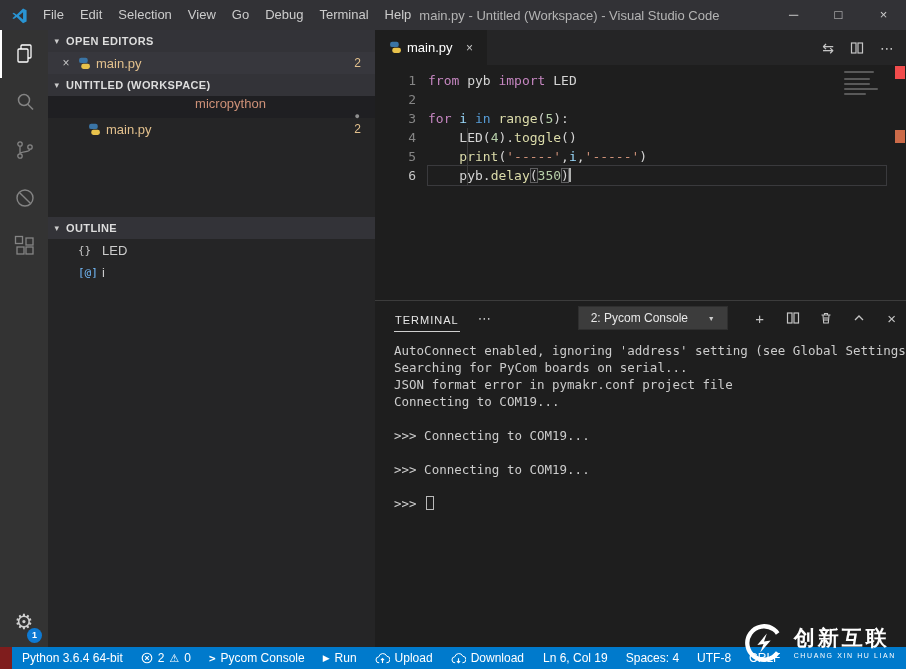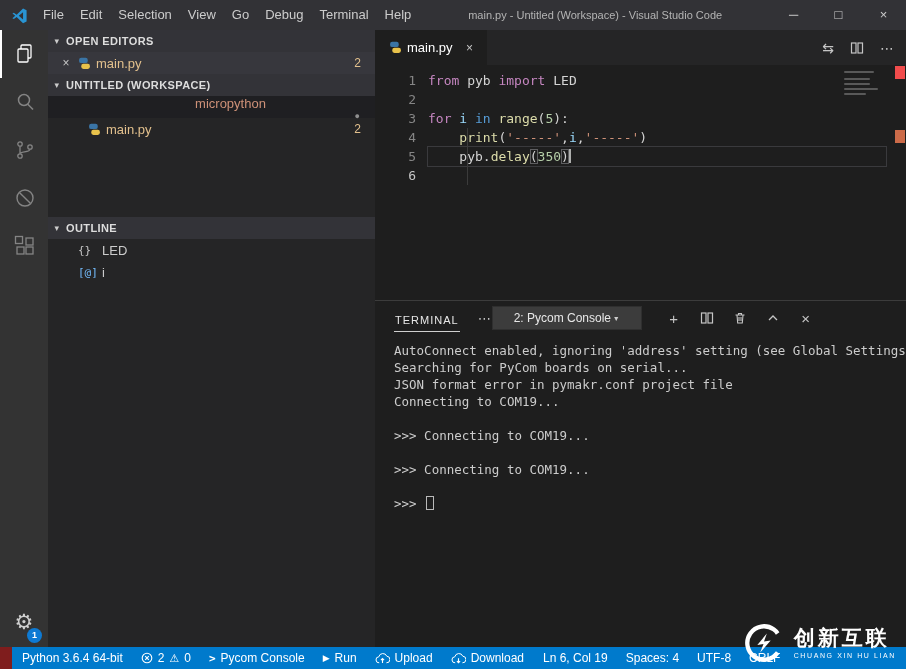--- a/index.html
+++ b/index.html
@@ -5,21 +5,21 @@
   * { margin:0; padding:0; box-sizing:border-box; }
   html,body { width:906px; height:669px; }
   body { font-family:"Liberation Sans","DejaVu Sans",sans-serif; background:#1e1e1e; overflow:hidden; }
   .window { position:relative; width:906px; height:669px; background:#7f1d1d; overflow:hidden; }
 
   
   .titlebar { position:absolute; top:0; left:0; right:0; height:30px; background:#323236; display:flex; align-items:center; color:#cccccc; z-index:10; }
   .vs-logo { width:17px; height:17px; margin:0 7px 0 11px; display:inline-flex; flex:none; }
   .menubar { display:flex; height:30px; flex:none; }
   .menu-item { padding:0 8px; line-height:30px; font-size:13px; color:#cccccc; }
-  .window-title { flex:1; text-align:center; font-size:11px; color:#b4b4b4; white-space:nowrap; overflow:hidden; }
+  .window-title { flex:1; font-size:13px; color:#b4b4b4; white-space:nowrap; overflow:hidden; }
   .window-controls { display:flex; height:30px; flex:none; }
   .wc { width:45px; text-align:center; line-height:30px; font-size:13px; color:#cccccc; }
 
   
   .main { position:absolute; top:30px; left:0; right:0; bottom:22px; display:flex; }
 
   
   .activitybar { width:48px; background:#333333; position:relative; flex:none; }
   .ab-item { height:48px; display:flex; align-items:center; justify-content:center; color:#848484; border-left:2px solid transparent; }
   .ab-item.active { color:#ffffff; border-left-color:#ffffff; }
@@ -73,21 +73,21 @@
   .b1{width:30px} .b2{width:26px; margin-top:5px} .b3{width:26px} .b4{width:34px} .b5{width:22px}
   .ov-marker{ position:absolute; width:10px; height:13px; right:1px; }
   .ov1{ top:1px; background:#f14c4c; }
   .ov2{ top:65px; background:#cc6b49; }
 
   
   .terminal { flex:1; border-top:1px solid #3c3c3c; display:flex; flex-direction:column; min-height:0; }
   .term-header { height:34px; display:flex; align-items:center; padding:0 12px 0 19px; flex:none; }
   .panel-tab { font-size:11px; letter-spacing:1px; color:#e7e7e7; border-bottom:1px solid #cfcfcf; padding:9px 1px 5px; }
   .term-more { margin-left:18px; color:#c5c5c5; font-size:13px; letter-spacing:1px; }
-  .term-select { width:150px; height:24px; background:#3c3c3c; border:1px solid #2f2f2f; color:#e8e8e8; font-size:12px; display:flex; align-items:center; justify-content:space-between; padding:0 21px; flex:none; }
+  .term-select { margin-left:86px; width:150px; height:24px; background:#3c3c3c; border:1px solid #2f2f2f; color:#e8e8e8; font-size:12px; display:flex; align-items:center; justify-content:space-between; padding:0 12px; flex:none; }
   .ts-arrow { font-size:7px; color:#cccccc; }
   .term-icons { margin-left:24px; display:flex; align-items:center; gap:17px; color:#c5c5c5; }
   .ti { display:inline-flex; align-items:center; justify-content:center; width:16px; height:16px; font-size:15px; }
   .term-body { padding:7px 0 0 19px; font-family:"DejaVu Sans Mono",monospace; }
   .term-line { height:17px; line-height:17px; font-size:12.5px; color:#cccccc; white-space:pre; }
   .term-cursor { display:inline-block; width:8px; height:14px; border:1px solid #b9b9b9; vertical-align:-2px; margin-left:2px; }
 
   
   .statusbar { position:absolute; left:12px; right:0; bottom:0; height:22px; background:#007acc; display:flex; align-items:center; color:#ffffff; font-size:12px; z-index:5; }
   .sb-item { display:flex; align-items:center; gap:5px; padding:0 9px; height:22px; white-space:nowrap; }
@@ -261,20 +261,21 @@
           <div class="lnum">3</div>
           <div class="lnum">4</div>
           <div class="lnum">5</div>
           <div class="lnum current">6</div>
         </div>
 
         <div class="code-content">
           <div class="code-line"><span class="kw">from</span><span class="pl"> pyb </span><span class="kw">import</span><span class="pl"> LED</span></div>
           <div class="code-line"></div>
           <div class="code-line"><span class="kw">for</span><span class="pl"> </span><span class="vr">i</span><span class="pl"> </span><span class="kw2">in</span><span class="pl"> </span><span class="fn">range</span><span class="pl">(</span><span class="nm">5</span><span class="pl">):</span></div>
+          <div class="code-line"><span class="pl">    </span><span class="pl">LED</span><span class="pl">(</span><span class="nm">4</span><span class="pl">).</span><span class="fn">toggle</span><span class="pl">()</span></div>
           <div class="code-line"><span class="pl">    </span><span class="fn">print</span><span class="pl">(</span><span class="st">'-----'</span><span class="pl">,</span><span class="vr">i</span><span class="pl">,</span><span class="st">'-----'</span><span class="pl">)</span></div>
           <div class="code-line current"><span class="pl">    </span><span class="pl">pyb</span><span class="pl">.</span><span class="fn">delay</span><span class="pl bm">(</span><span class="nm">350</span><span class="pl bm">)</span><span class="caret"></span></div>
         </div>
 
         <div class="indent-guide"></div>
 
         <div class="minimap">
           <div class="mm-bar b1"></div>
           <div class="mm-bar b2"></div>
           <div class="mm-bar b3"></div>

